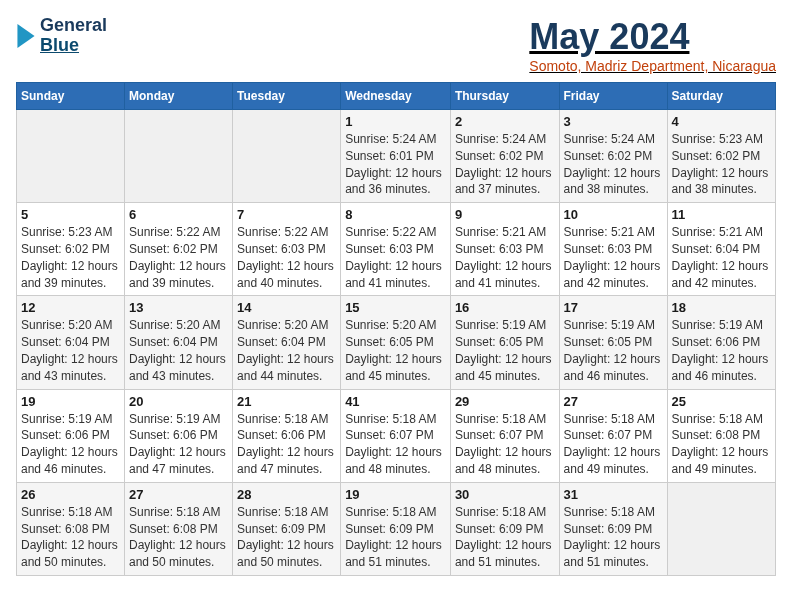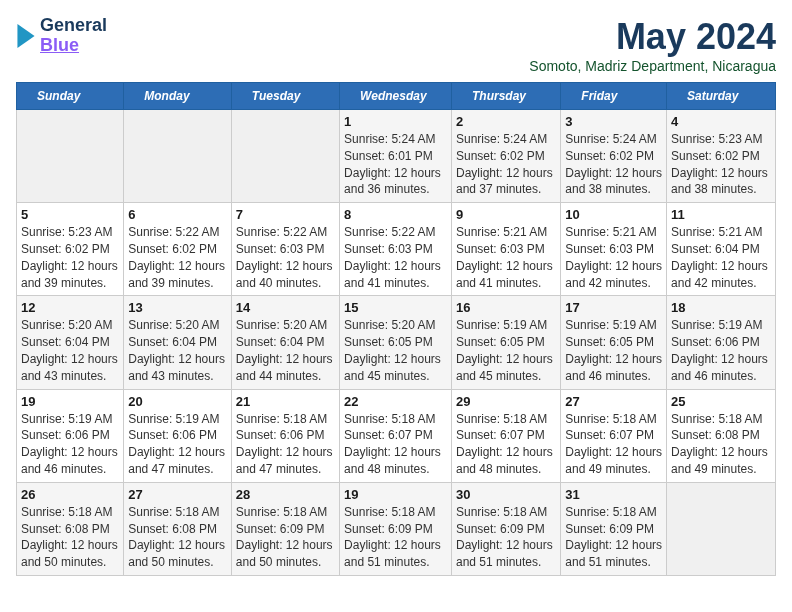--- a/index.html
+++ b/index.html
@@ -25,45 +25,44 @@
       font-size: 18px;
       font-weight: bold;
       color: #1a3a5c;
       line-height: 1.1;
     }
     .logo-arrow {
       width: 20px;
       height: 24px;
     }
     .title-block {
-      text-align: right;
+      text-decoration: underline;
     }
     .month-title {
       font-size: 36px;
       font-weight: bold;
       color: #1a3a5c;
     }
     .subtitle {
       font-size: 14px;
-      color: #14532d;
+      color: #c2410c;
     }
     .calendar {
       width: 100%;
       border-collapse: collapse;
       font-size: 11px;
     }
     .calendar thead th {
       background: #2d6db5;
       color: #fff;
-      padding: 6px 20px;
+      padding: 6px 4px;
       text-align: left;
       font-size: 12px;
       font-weight: bold;
       border: 1px solid #2060a0;
-      font-style: italic;
     }
     .calendar tbody td {
       border: 1px solid #ccc;
       vertical-align: top;
       padding: 4px;
       height: 88px;
       width: 113px;
     }
     .calendar tbody tr:nth-child(odd) td {
       background: #f5f5f5;
@@ -89,21 +88,21 @@
 </head>
 <body>
 
 <div class="header">
   <div class="logo">
     <svg class="logo-arrow" viewBox="0 0 20 28" xmlns="http://www.w3.org/2000/svg">
       <polygon points="0,0 20,14 0,28" fill="#2196c4"></polygon>
     </svg>
     <div class="logo-text">
       <div>General</div>
-      <div style="color:#8b5cf6;text-decoration:underline;">Blue</div>
+      <div style="color:#0c4a6e;text-decoration:underline;">Blue</div>
     </div>
   </div>
   <div class="title-block">
     <div class="month-title">May 2024</div>
     <div class="subtitle">Somoto, Madriz Department, Nicaragua</div>
   </div>
 </div>
 
 <table class="calendar">
   <thead>
@@ -269,21 +268,21 @@
 and 47 minutes.</div>
         </td>
         <td>
           <div class="day-num">21</div>
           <div class="day-info" style="white-space: pre-line;">Sunrise: 5:18 AM
 Sunset: 6:06 PM
 Daylight: 12 hours
 and 47 minutes.</div>
         </td>
         <td>
-          <div class="day-num">22</div>
+          <div class="day-num">41</div>
           <div class="day-info" style="white-space: pre-line;">Sunrise: 5:18 AM
 Sunset: 6:07 PM
 Daylight: 12 hours
 and 48 minutes.</div>
         </td>
         <td>
           <div class="day-num">29</div>
           <div class="day-info" style="white-space: pre-line;">Sunrise: 5:18 AM
 Sunset: 6:07 PM
 Daylight: 12 hours

